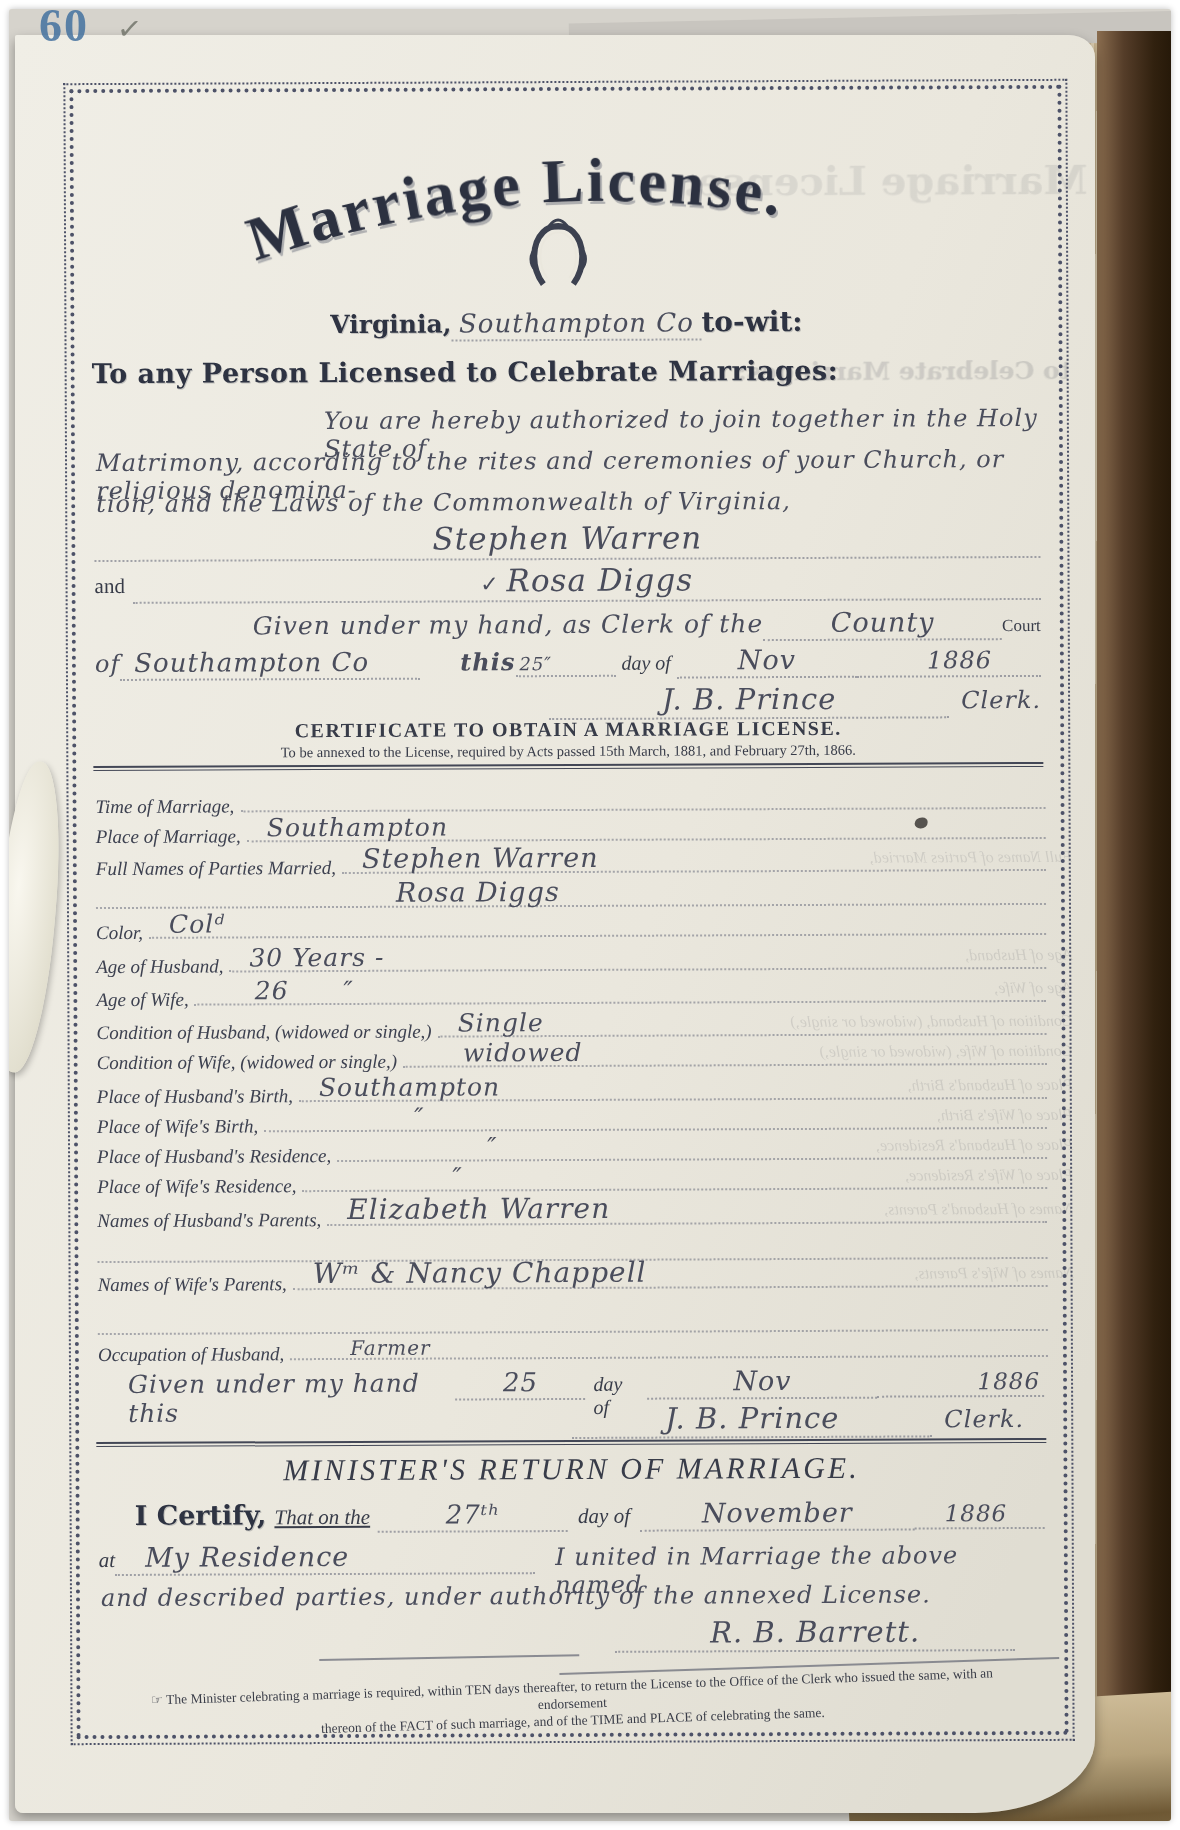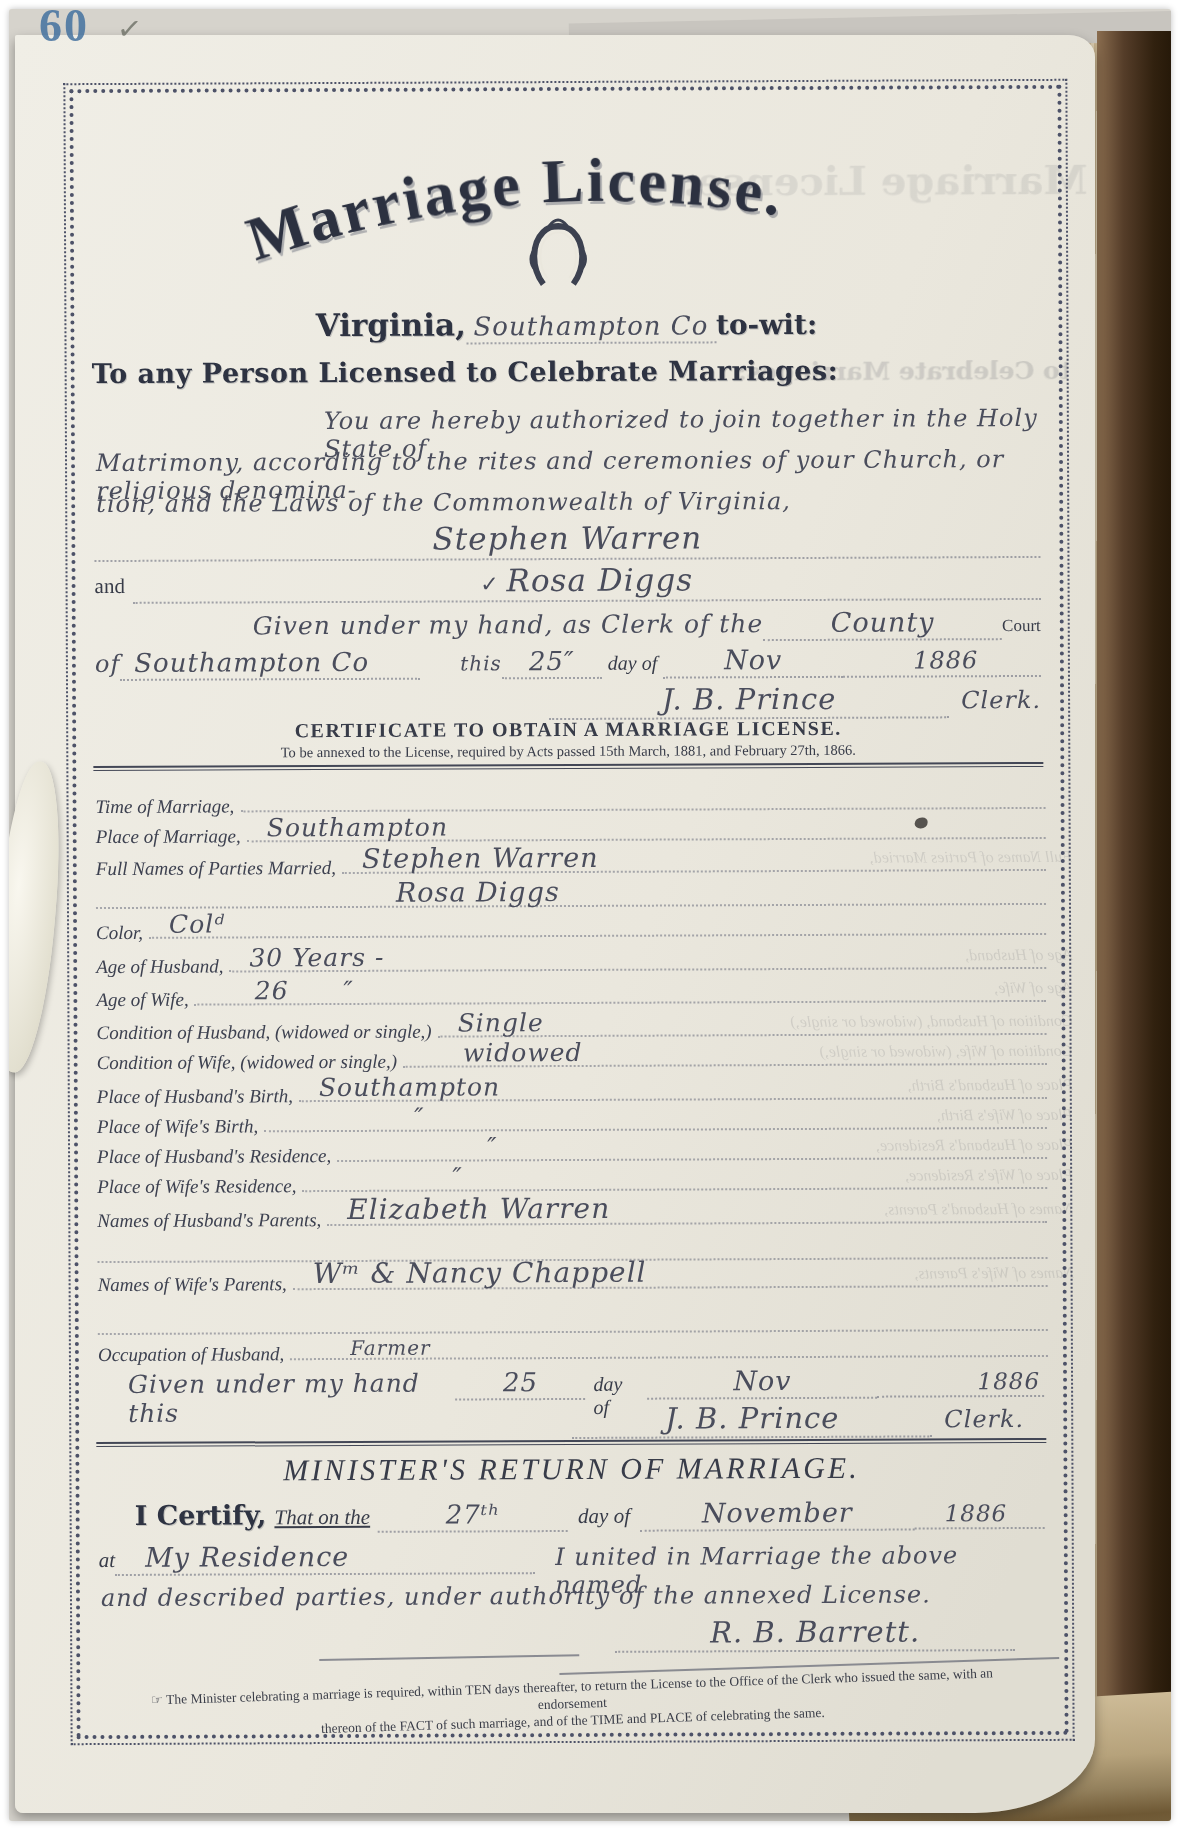--- a/index.html
+++ b/index.html
@@ -97,21 +97,21 @@
       <span class="abs ghost bl" style="top:58px;left:600px;font-size:40px;">Marriage License.</span>
 
       <svg class="abs" style="top:114px;left:50%;transform:translateX(-62%);" width="66" height="78" viewBox="0 0 66 78">
         <path d="M18 70 C 6 54 6 30 18 18 C 26 10 40 10 48 18 C 60 30 60 54 48 70" fill="none" stroke="#3c4150" stroke-width="6"></path>
         <path d="M22 64 C 13 52 13 32 22 23 C 29 17 37 17 44 23 C 53 32 53 52 44 64" fill="none" stroke="#eae7dd" stroke-width="2"></path>
         <path d="M24 12 C 30 4 36 4 42 12 M26 14 L 40 14" fill="none" stroke="#3c4150" stroke-width="3"></path>
         <path d="M10 34 C 4 40 4 50 10 56 M56 34 C 62 40 62 50 56 56" fill="none" stroke="#3c4150" stroke-width="2.5"></path>
       </svg>
 
       <div class="row" style="top:206px;justify-content:center;">
-        <span class="bl" style="font-size:31px;">Virginia,</span>
+        <span class="bl" style="font-size:25px;">Virginia,</span>
         <span class="fline hand" style="width:250px;text-align:center;font-size:26px;">Southampton Co</span>
         <span class="bl" style="font-size:28px;">to-wit:</span>
       </div>
 
       <div class="abs bl" style="top:256px;left:8px;font-size:27px;letter-spacing:.5px;">To any Person Licensed to Celebrate Marriages:</div>
       <div class="abs" style="top:258px;right:-18px;width:330px;height:36px;overflow:hidden;text-align:right;">
         <span class="ghost bl" style="font-size:25px;opacity:.15;">To any Person Licensed to Celebrate Marriages:</span>
       </div>
 
       <div class="abs hand" style="top:306px;left:240px;font-size:24px;">You are hereby authorized to join together in the Holy State of</div>
@@ -130,22 +130,22 @@
       </div>
 
       <div class="row" style="top:508px;">
         <span class="hand" style="margin-left:158px;font-size:25px;">Given under my hand, as Clerk of the</span>
         <span class="fline grow hand" style="text-align:center;font-size:27px;">County</span>
         <span class="printed" style="font-size:17px;">Court</span>
       </div>
       <div class="row" style="top:545px;">
         <span class="hand" style="font-size:24px;">of</span>
         <span class="fline hand" style="width:300px;font-size:26px;padding-left:14px;">Southampton Co</span>
-        <span class="hand" style="font-size:20px;padding-left:40px;">this</span>
-        <span class="fline hand" style="width:100px;text-align:center;font-size:26px;">25″</span>
+        <span class="hand" style="font-size:24px;padding-left:40px;font-weight:bold;">this</span>
+        <span class="fline hand" style="width:100px;font-size:18px;">25″</span>
         <span class="printed it" style="font-size:20px;padding:0 6px;">day of</span>
         <span class="fline hand" style="width:180px;text-align:center;font-size:27px;">Nov</span>
         <span class="fline grow hand" style="font-size:24px;padding-left:70px;">1886</span>
       </div>
       <div class="row" style="top:583px;">
         <span class="grow"></span>
         <span class="fline hand" style="width:400px;text-align:center;font-size:29px;">J. B. Prince</span>
         <span class="hand" style="font-size:24px;padding-left:12px;">Clerk.</span>
       </div>
 

